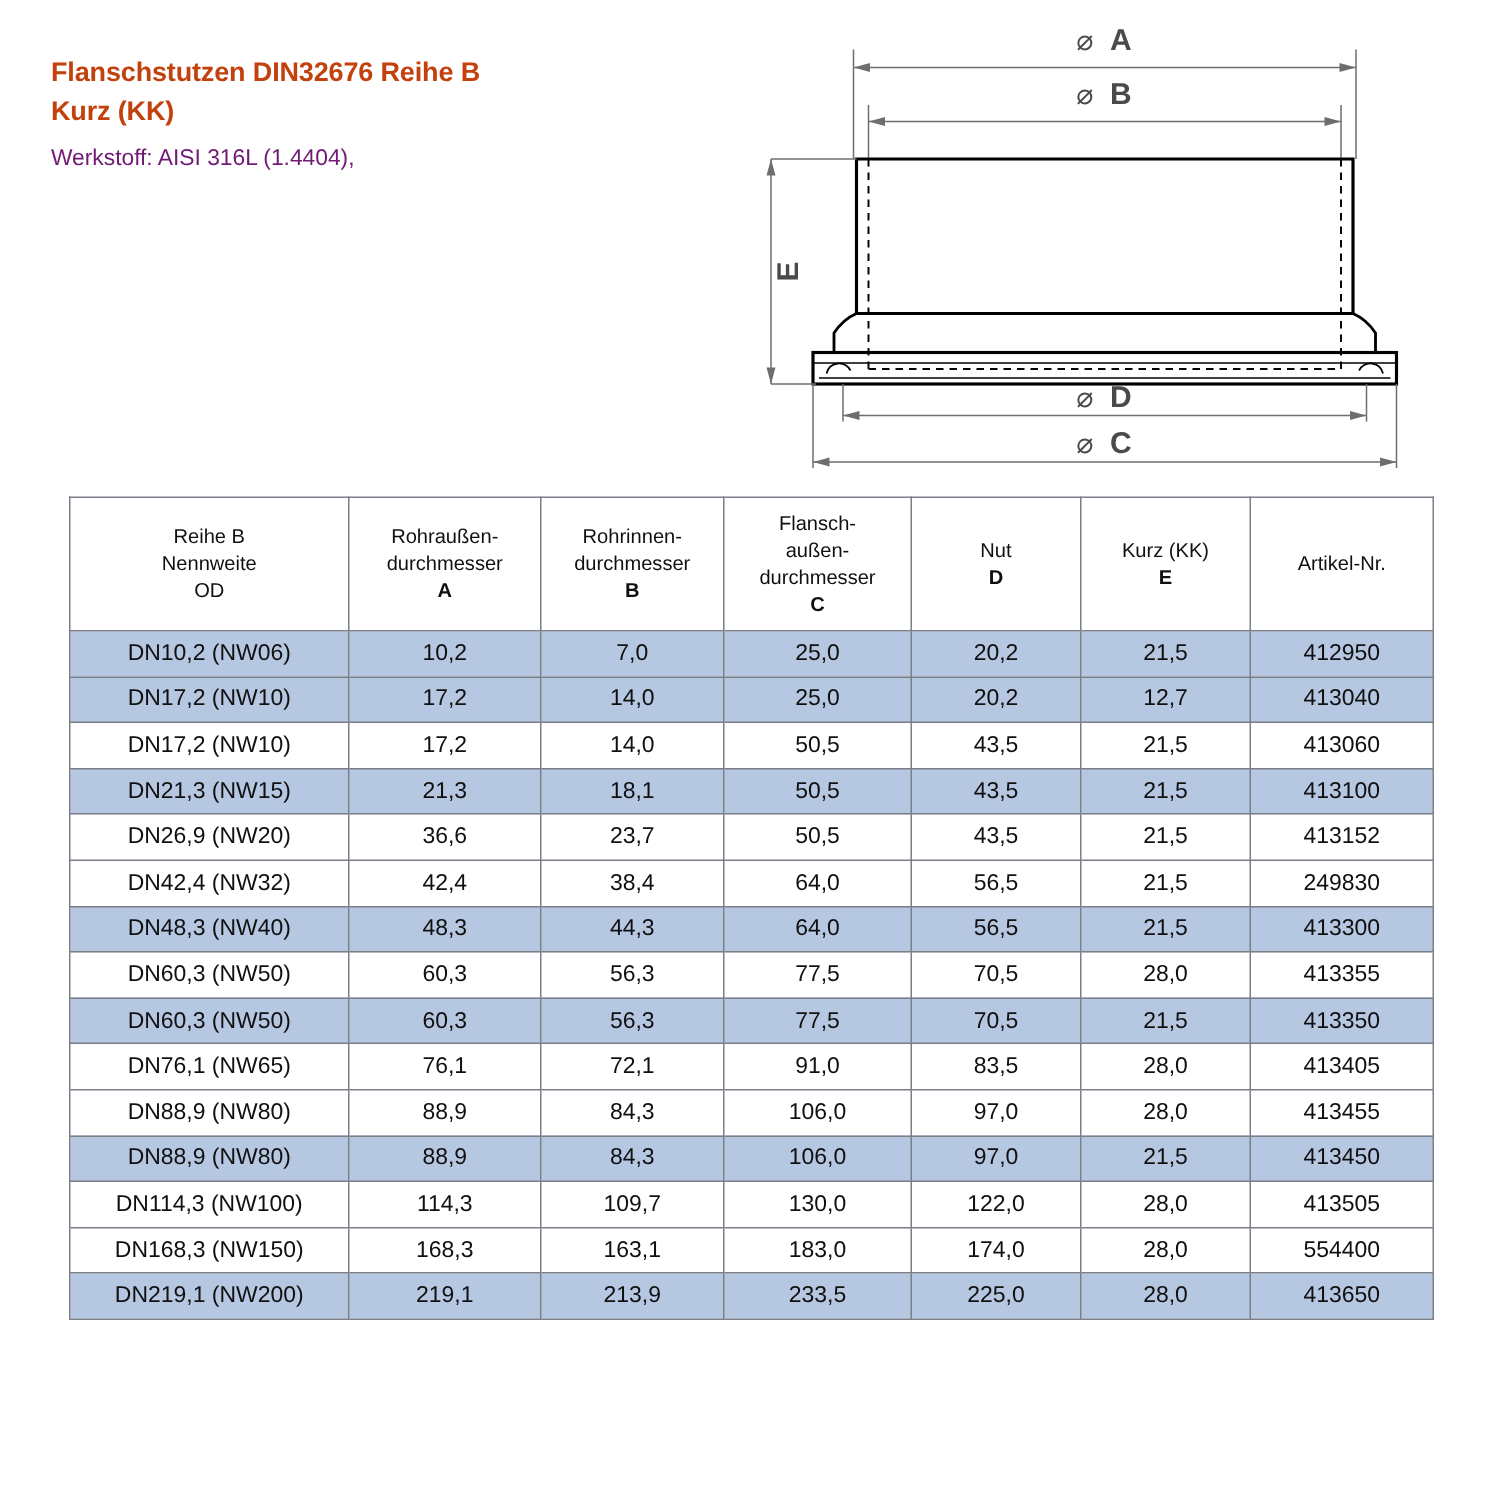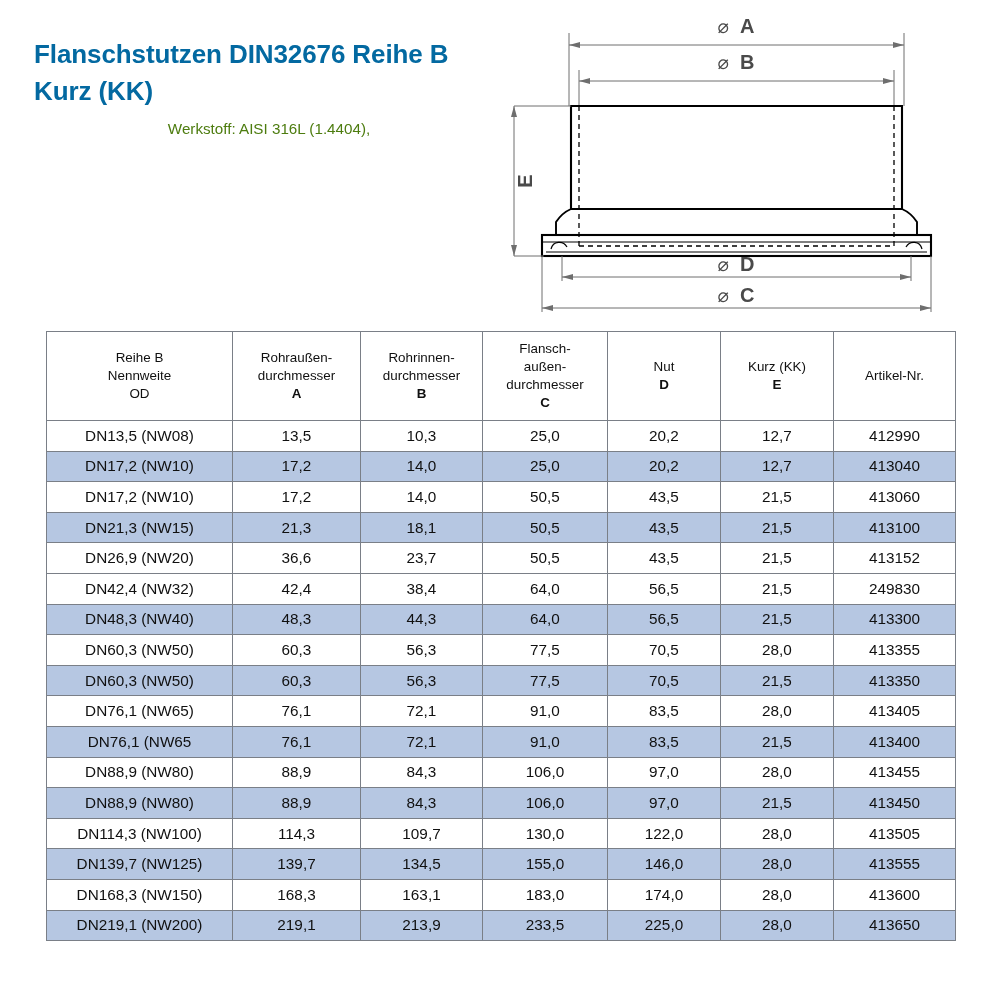--- a/index.html
+++ b/index.html
@@ -24,33 +24,32 @@
     height: 320px;
   }
 
   #title-block {
     position: absolute;
     left: 34px;
     top: 36px;
     width: 470px;
   }
   #doc-title {
-    font-size: 26px;
+    font-size: 18px;
     font-weight: bold;
     line-height: 1.42;
     letter-spacing: -0.1px;
-    color: #0369a1;
+    color: #c2410c;
     margin: 0;
   }
   #subtitle-block {
     margin-top: 7px;
     font-size: 15.2px;
     line-height: 1.52;
-    color: #4d7c0f;
-    text-align: center;
+    color: #701a75;
   }
   .subtitle-line { display: block; white-space: nowrap; }
 
   
   #drawing-area {
     position: absolute;
     left: 498px;
     top: 6px;
     width: 500px;
     height: 312px;
@@ -252,28 +251,28 @@
           <th>
             <span class="hdr-line">Kurz (KK)</span>
             <span class="hdr-sym">E</span>
           </th>
           <th>
             <span class="hdr-line">Artikel-Nr.</span>
           </th>
         </tr>
     </thead>
     <tbody id="spec-tbody">
-        <tr class="row-plain">
-          <td class="c-name">DN13,5 (NW08)</td>
-          <td>13,5</td>
-          <td>10,3</td>
+        <tr class="row-alt">
+          <td class="c-name">DN10,2 (NW06)</td>
+          <td>10,2</td>
+          <td>7,0</td>
           <td>25,0</td>
           <td>20,2</td>
-          <td>12,7</td>
-          <td>412990</td>
+          <td>21,5</td>
+          <td>412950</td>
         </tr>
         <tr class="row-alt">
           <td class="c-name">DN17,2 (NW10)</td>
           <td>17,2</td>
           <td>14,0</td>
           <td>25,0</td>
           <td>20,2</td>
           <td>12,7</td>
           <td>413040</td>
         </tr>
@@ -342,29 +341,20 @@
         </tr>
         <tr class="row-plain">
           <td class="c-name">DN76,1 (NW65)</td>
           <td>76,1</td>
           <td>72,1</td>
           <td>91,0</td>
           <td>83,5</td>
           <td>28,0</td>
           <td>413405</td>
         </tr>
-        <tr class="row-alt">
-          <td class="c-name">DN76,1 (NW65</td>
-          <td>76,1</td>
-          <td>72,1</td>
-          <td>91,0</td>
-          <td>83,5</td>
-          <td>21,5</td>
-          <td>413400</td>
-        </tr>
         <tr class="row-plain">
           <td class="c-name">DN88,9 (NW80)</td>
           <td>88,9</td>
           <td>84,3</td>
           <td>106,0</td>
           <td>97,0</td>
           <td>28,0</td>
           <td>413455</td>
         </tr>
         <tr class="row-alt">
@@ -378,37 +368,28 @@
         </tr>
         <tr class="row-plain">
           <td class="c-name">DN114,3 (NW100)</td>
           <td>114,3</td>
           <td>109,7</td>
           <td>130,0</td>
           <td>122,0</td>
           <td>28,0</td>
           <td>413505</td>
         </tr>
-        <tr class="row-alt">
-          <td class="c-name">DN139,7 (NW125)</td>
-          <td>139,7</td>
-          <td>134,5</td>
-          <td>155,0</td>
-          <td>146,0</td>
-          <td>28,0</td>
-          <td>413555</td>
-        </tr>
         <tr class="row-plain">
           <td class="c-name">DN168,3 (NW150)</td>
           <td>168,3</td>
           <td>163,1</td>
           <td>183,0</td>
           <td>174,0</td>
           <td>28,0</td>
-          <td>413600</td>
+          <td>554400</td>
         </tr>
         <tr class="row-alt">
           <td class="c-name">DN219,1 (NW200)</td>
           <td>219,1</td>
           <td>213,9</td>
           <td>233,5</td>
           <td>225,0</td>
           <td>28,0</td>
           <td>413650</td>
         </tr>

